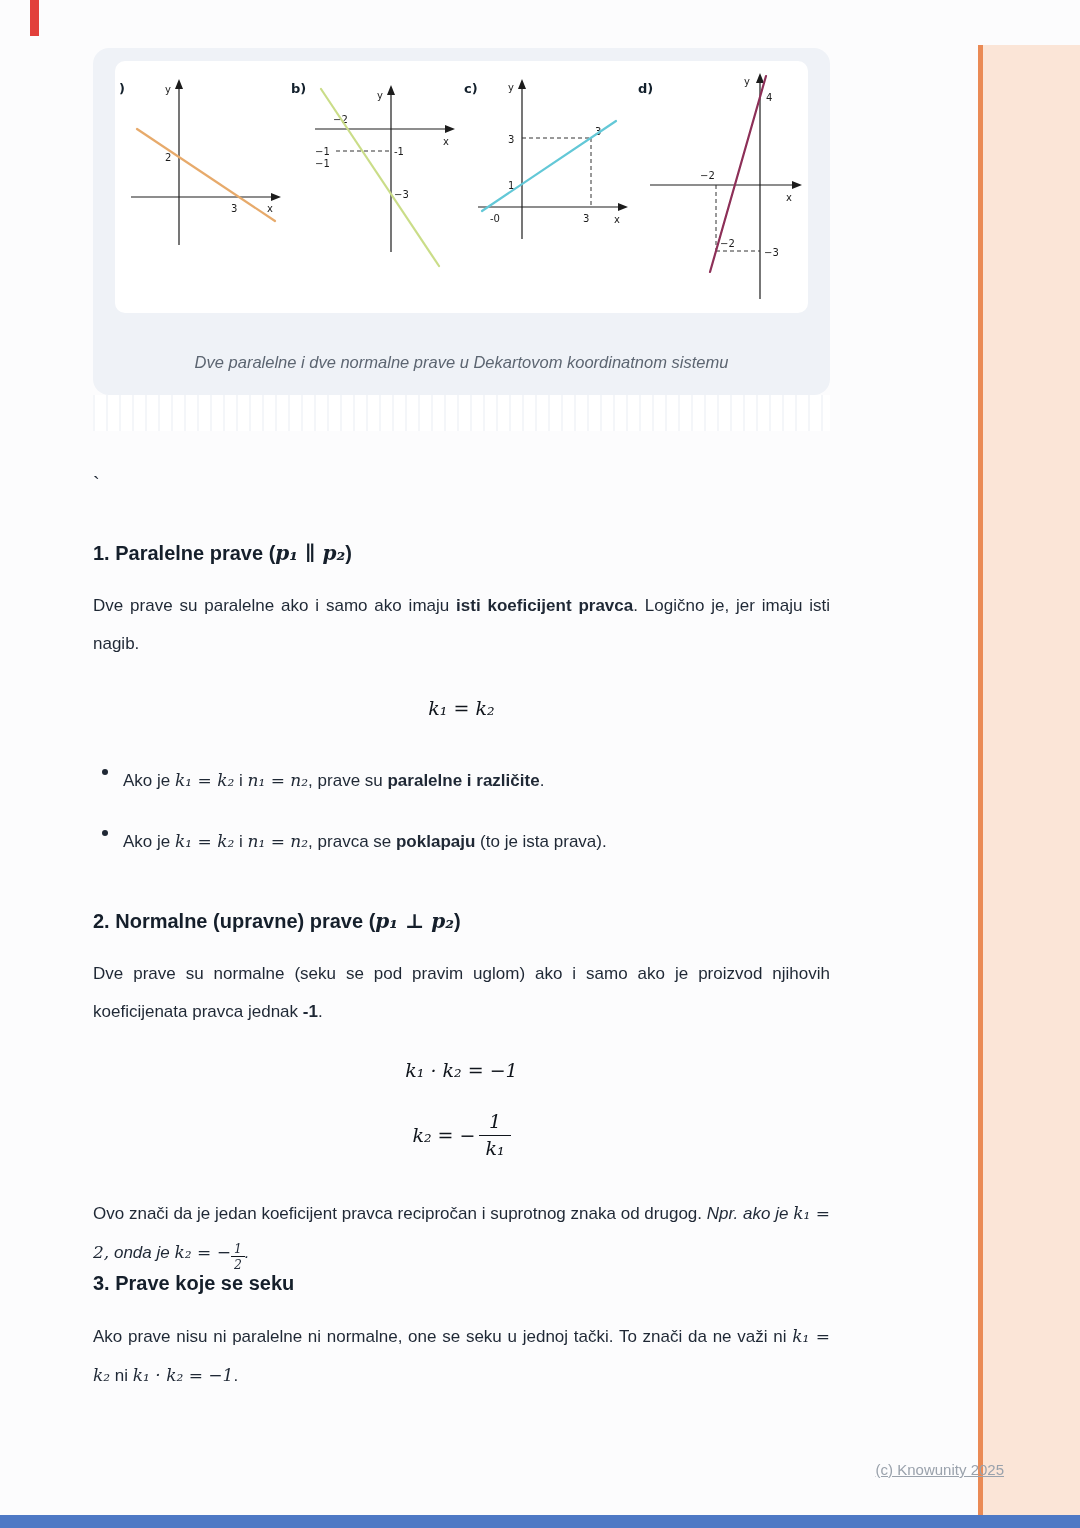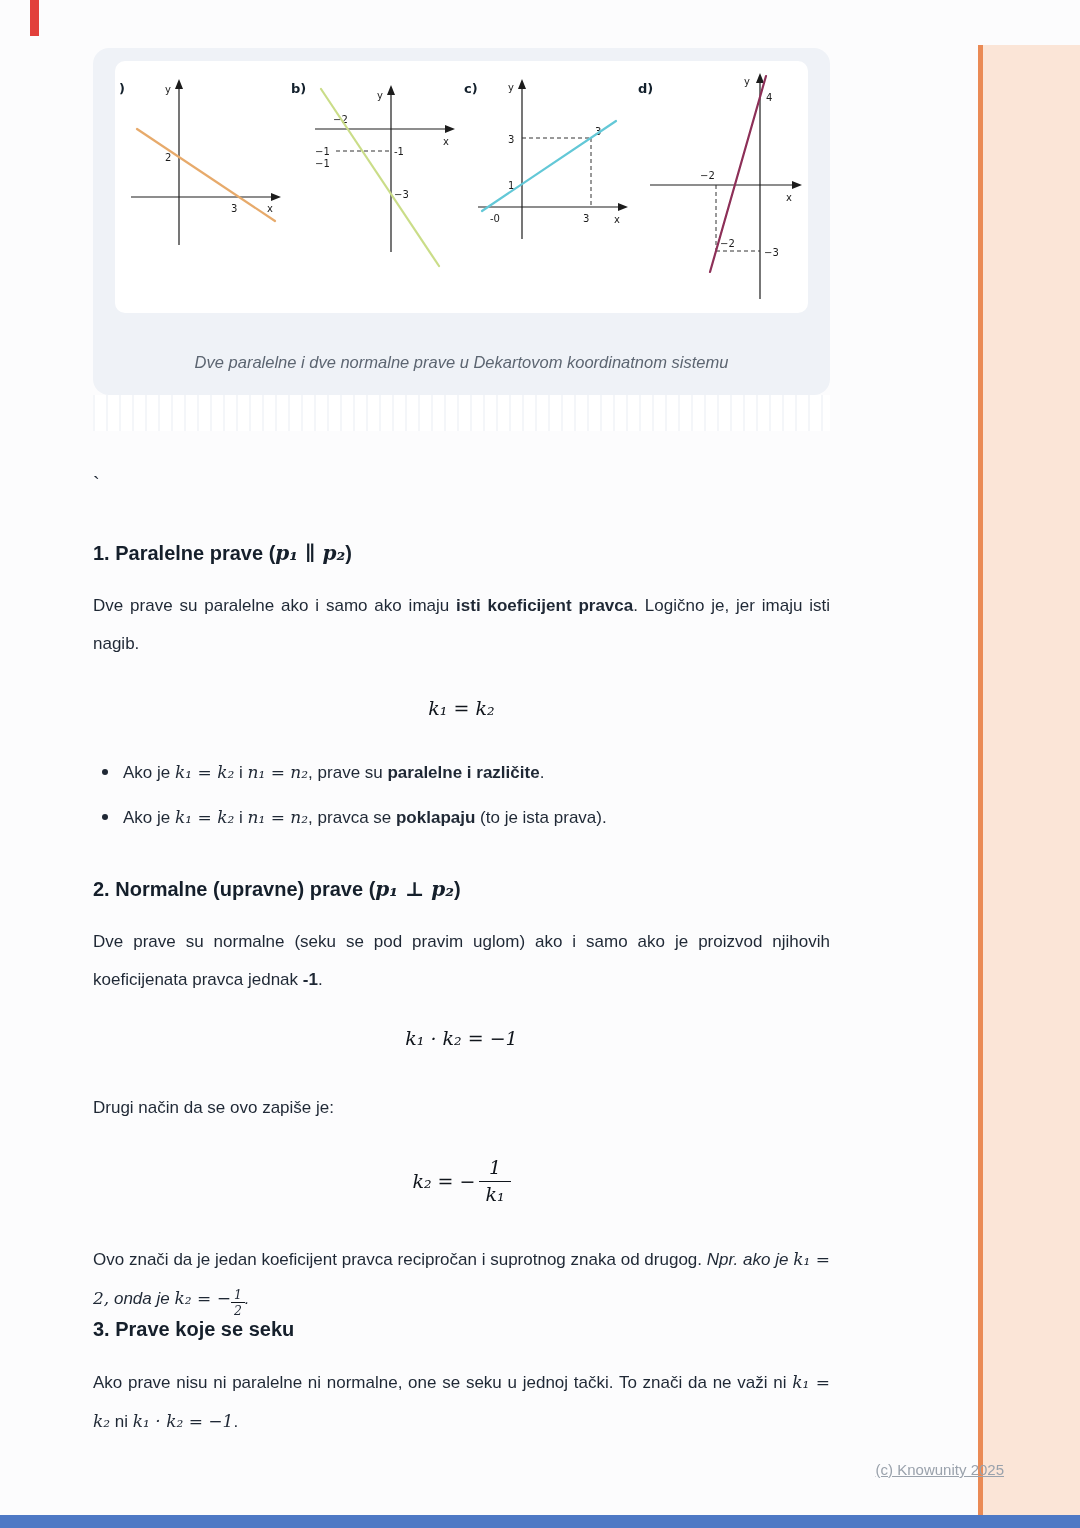--- a/index.html
+++ b/index.html
@@ -36,21 +36,21 @@
   .stray { margin-top:42px; font-size:20px; height:24px; color:#1f2835; }
   .h { margin:0; font-size:20px; font-weight:700; color:#151f2b; }
   .para { margin:0; font-size:17px; line-height:38px; text-align:justify; color:#1f2835; }
   .para-left { text-align:left; }
   .math { font-family:"DejaVu Serif", serif; font-style:italic; }
   .em { font-style:italic; }
   .formula { text-align:center; font-family:"DejaVu Serif", serif; font-style:italic; font-size:19px; color:#10151c; }
   .formula-frac { display:flex; justify-content:center; align-items:center; gap:4px; }
 
   .bullets { list-style:none; margin:34px 0 0; padding:0; }
-  .bullets li { position:relative; padding-left:30px; font-size:17px; line-height:38px; }
+  .bullets li { position:relative; padding-left:30px; font-size:17px; line-height:54px; }
   .bullets li + li { margin-top:6px; }
   .bullets li .dot { position:absolute; left:9px; top:16px; width:6px; height:6px; border-radius:50%; background:#1f2835; }
 
   .frac { display:inline-block; text-align:center; line-height:1.15; font-family:"DejaVu Serif", serif; font-style:italic; }
   .frac .num { display:block; border-bottom:1.4px solid #10151c; padding:0 6px 2px; }
   .frac .den { display:block; padding:2px 6px 0;text-align:right; }
   .frac-sm { display:inline-block; text-align:center; line-height:1.05; font-size:12.5px; vertical-align:-11px; font-family:"DejaVu Serif", serif; font-style:italic; }
   .frac-sm .num { display:block; border-bottom:1px solid #10151c; padding:0 3px 1px; }
   .frac-sm .den { display:block; padding:1px 3px 0; }
 </style>
@@ -146,21 +146,20 @@
     <li><span class="dot"></span><span>Ako je </span><span class="math">k₁ = k₂</span><span> i </span><span class="math">n₁ = n₂</span><span>, prave su </span><b>paralelne i različite</b><span>.</span></li>
     <li><span class="dot"></span><span>Ako je </span><span class="math">k₁ = k₂</span><span> i </span><span class="math">n₁ = n₂</span><span>, pravca se </span><b>poklapaju</b><span> (to je ista prava).</span></li>
   </ul>
 
   <h3 class="h" style="margin-top:40px"><span>2. Normalne (upravne) prave (</span><span class="math">p₁ ⊥ p₂</span><span>)</span></h3>
 
   <p class="para" style="margin-top:22px"><span>Dve prave su normalne (seku se pod pravim uglom) ako i samo ako je proizvod njihovih koeficijenata pravca jednak </span><b>-1</b><span>.</span></p>
 
   <div class="formula" style="margin-top:28px">k₁ · k₂ = −1</div>
 
-  <p class="para para-left" style="margin-top:40px"><span>Drugi način da se ovo zapiše je:</span></p>
 
   <div class="formula formula-frac" style="margin-top:30px">
       <span>k₂ = −</span>
       <span class="frac">
         <span class="num">1</span>
         <span class="den">k₁</span>
       </span>
     </div>
 
   <p class="para" style="margin-top:34px"><span>Ovo znači da je jedan koeficijent pravca recipročan i suprotnog znaka od drugog. </span><i class="em"><span>Npr. ako je </span><span class="math">k₁ = 2,</span><span> onda je </span><span class="math">k₂ = −</span><span class="frac-sm"><span class="num">1</span><span class="den">2</span></span><span>.</span></i></p>

